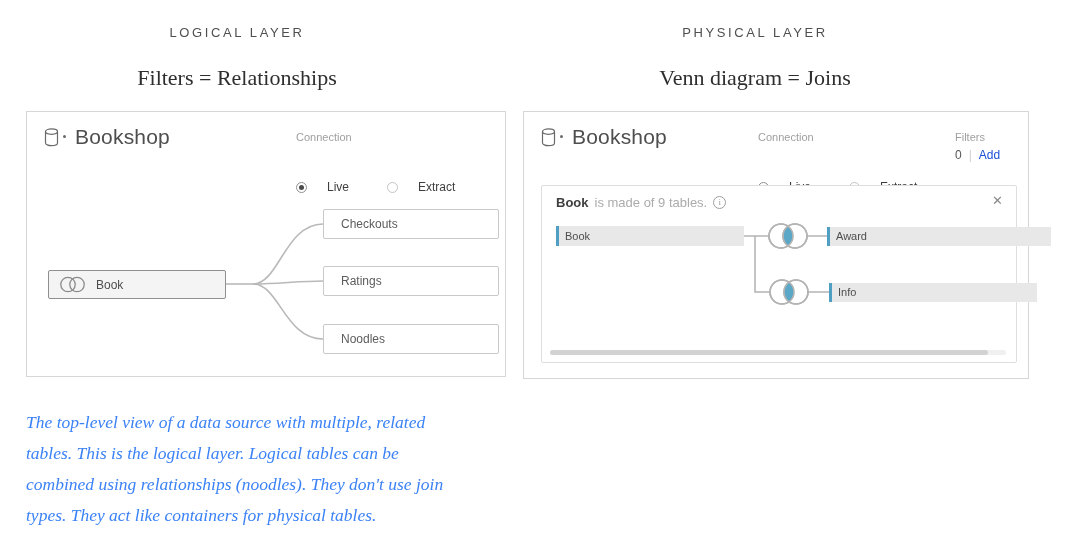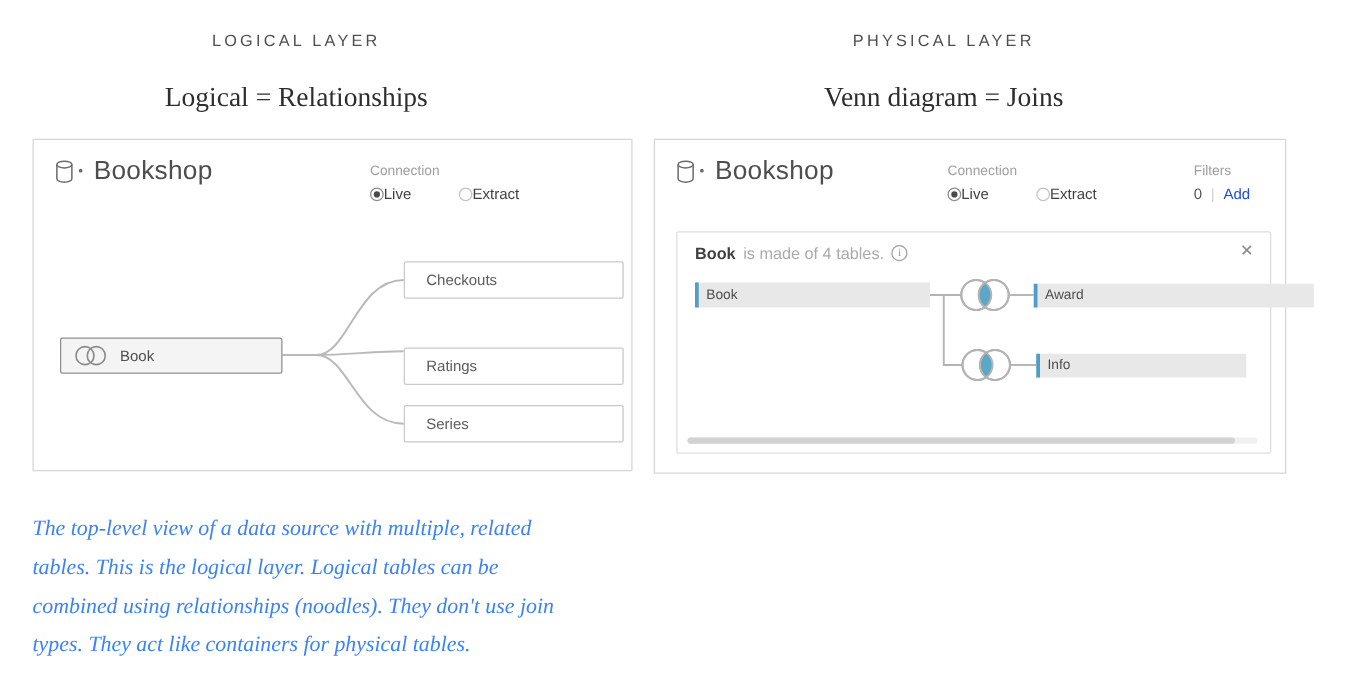--- a/index.html
+++ b/index.html
@@ -19,77 +19,77 @@
   .right-shot { width:506px; height:268px; }
 
   
   .db-icon { position:absolute; left:17px; top:16px; }
   .db-dot  { position:absolute; left:36px; top:23px; width:3px; height:3px; border-radius:50%; background:#6a6a6a; }
   .ds-name { position:absolute; left:48px; top:13px; font-size:21px; color:#4e4e4e; letter-spacing:0.2px; }
 
   .conn-block { position:absolute; top:19px; }
   .conn-label, .filters-label { font-size:11px; color:#9f9f9f; }
   .radio-row { display:flex; gap:38px; margin-top:5px; font-size:12px; color:#3f3f3f; }
-  .radio-opt { display:flex; align-items:center; gap:0; }
+  .radio-opt { display:flex; align-items:center; gap:20px;margin-top:32px; }
   .radio { width:11px; height:11px; border:1px solid #8f8f8f; border-radius:50%; position:relative; background:#fff; flex:0 0 auto; }
   .radio.unchecked { border-color:#c4c4c4; }
   .radio.checked::after { content:""; position:absolute; left:2px; top:2px; width:5px; height:5px; border-radius:50%; background:#4a4a4a; }
 
   .filters-block { position:absolute; top:19px; }
   .filters-row { margin-top:5px; font-size:12px; display:flex; gap:7px; align-items:center; }
   .filters-count { color:#555; }
   .filters-div { color:#d0d0d0; }
   .filters-add { color:#1d4ed8; cursor:pointer; }
 
   
   .noodles { position:absolute; left:0; top:0; pointer-events:none; }
   .book-box { position:absolute; left:21px; top:158px; width:178px; height:29px;
               border:1px solid #8f8f8f; border-radius:2px; background:#f4f4f4;
               display:flex; align-items:center; gap:9px; padding-left:9px;
               font-size:12px; color:#4e4e4e; }
   .lg-box { position:absolute; left:296px; width:176px; height:30px; border:1px solid #c9c9c9;
             border-radius:2px; background:#fff; display:flex; align-items:center;
             padding-left:17px; font-size:12px; color:#5c5c5c; }
-  .lg-box.b0 { top:97px; } .lg-box.b1 { top:166px; } .lg-box.b2 { top:212px; }
+  .lg-box.b0 { top:97px; } .lg-box.b1 { top:154px; } .lg-box.b2 { top:212px; }
 
   
   .join-panel { position:absolute; left:17px; top:73px; width:476px; height:178px;
                 border:1px solid #dedede; border-radius:2px; background:#fff; }
   .join-title { position:absolute; left:14px; top:9px; font-size:13px; display:flex; align-items:center; gap:6px; }
   .jt-bold { font-weight:bold; color:#3f3f3f; }
   .jt-rest { color:#ababab; }
   .info-icon { width:13px; height:13px; border:1px solid #9e9e9e; border-radius:50%; color:#9e9e9e;
                font-size:9px; line-height:11px; text-align:center; font-family:"Liberation Serif",serif;
                display:inline-block; }
   .close-btn { position:absolute; right:13px; top:7px; color:#8a8a8a; font-size:13px; cursor:pointer; }
 
   .pbar { position:absolute; height:19px; background:#e8e8e8; border-left:3px solid #4f9ec3;
           font-size:11px; color:#4e4e4e; line-height:19px; padding-left:6px; }
   .bar-book  { left:14px;  top:40px; width:188px; height:20px; line-height:20px; }
   .bar-award { left:285px; top:41px; width:224px; }
-  .bar-info  { left:287px; top:97px; width:168px; }
+  .bar-info  { left:287px; top:97px; width:208px; }
   .joinlines { position:absolute; left:0; top:0; pointer-events:none; }
   .venn { position:absolute; }
   .venn.v1 { left:223px; top:33px; }
   .venn.v2 { left:224px; top:89px; }
 
   .scrollbar { position:absolute; left:8px; right:10px; bottom:7px; height:5px; background:#f0f0f0; border-radius:3px; }
   .scroll-thumb { width:96%; height:100%; background:#d2d2d2; border-radius:3px; }
 
   .caption { margin:30px 0 0 0; font-family:"Liberation Serif", serif; font-style:italic;
              font-size:17.5px; line-height:31px; color:#3b82f6; }
 </style>
 </head>
 <body>
 
 <div class="page">
 
   <section class="column">
     <div class="eyebrow">LOGICAL LAYER</div>
-    <h2 class="title">Logical = Relationships</h2>
+    <h2 class="title">Filters = Relationships</h2>
 
     <div class="shot left-shot">
       <span class="db-icon">
         <svg width="15" height="19" viewBox="0 0 15 19">
           <path d="M1.5 3.6 a6 2.7 0 0 1 12 0 v11.4 a6 2.7 0 0 1 -12 0 z" fill="none" stroke="#6a6a6a" stroke-width="1.2"></path>
           <path d="M1.5 3.6 a6 2.7 0 0 0 12 0" fill="none" stroke="#6a6a6a" stroke-width="1.2"></path>
         </svg>
       </span>
       <span class="db-dot"></span>
       <span class="ds-name">Bookshop</span>
@@ -123,21 +123,21 @@
         <span>Book</span>
       </div>
 
       <div class="lg-box b0">
         <span>Checkouts</span>
       </div>
       <div class="lg-box b1">
         <span>Ratings</span>
       </div>
       <div class="lg-box b2">
-        <span>Series</span>
+        <span>Noodles</span>
       </div>
     </div>
 
     <p class="caption">The top-level view of a data source with multiple, related tables. This is the logical layer. Logical tables can be combined using relationships (noodles). They don't use join types. They act like containers for physical tables.</p>
   </section>
 
   <section class="column right-col">
     <div class="eyebrow">PHYSICAL LAYER</div>
     <h2 class="title">Venn diagram = Joins</h2>
 
@@ -170,21 +170,21 @@
         <div class="filters-row">
           <span class="filters-count">0</span>
           <span class="filters-div">|</span>
           <span class="filters-add">Add</span>
         </div>
       </div>
 
       <div class="join-panel">
         <div class="join-title">
           <span class="jt-bold">Book</span>
-          <span class="jt-rest">is made of 4 tables.</span>
+          <span class="jt-rest">is made of 9 tables.</span>
           <span class="info-icon">i</span>
         </div>
         <span class="close-btn">✕</span>
 
         <svg class="joinlines" width="476" height="178" viewBox="0 0 476 178">
           <path d="M202 50 H228" fill="none" stroke="#b3b3b3" stroke-width="1.5"></path>
           <path d="M213 50 V106 H229" fill="none" stroke="#b3b3b3" stroke-width="1.5"></path>
           <path d="M265 50 H285" fill="none" stroke="#b3b3b3" stroke-width="1.5"></path>
           <path d="M266 106 H287" fill="none" stroke="#b3b3b3" stroke-width="1.5"></path>
         </svg>

